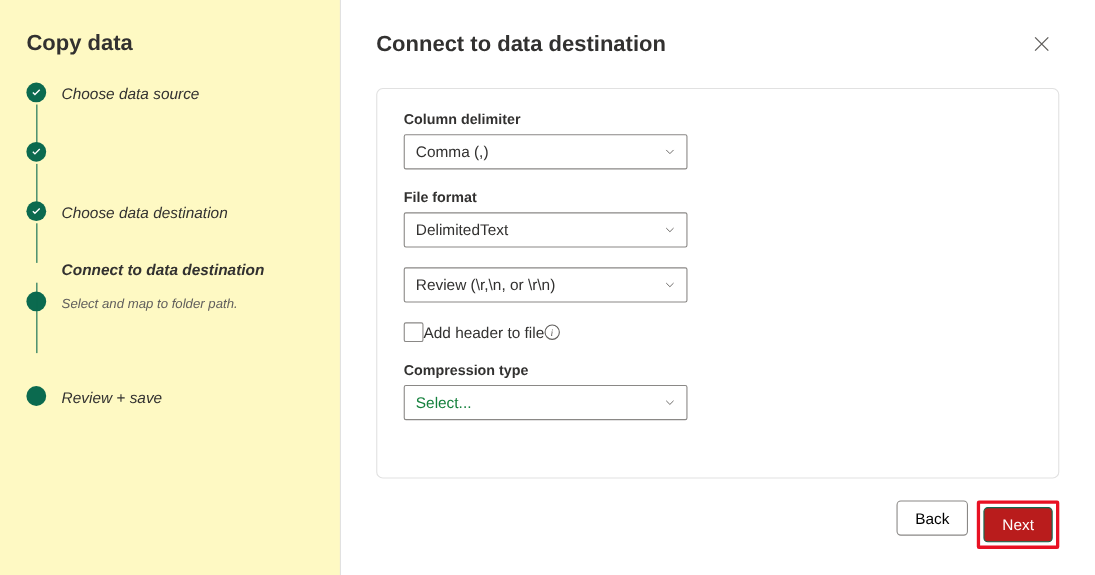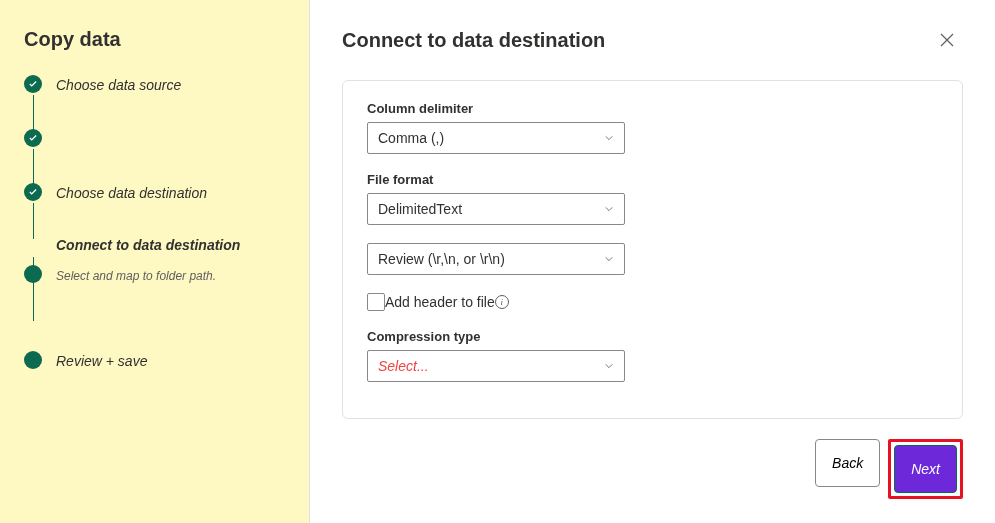--- a/index.html
+++ b/index.html
@@ -124,21 +124,21 @@
       border: 1px solid #8a8886;
       border-radius: 2px;
       background: #fff;
       display: flex;
       align-items: center;
       justify-content: space-between;
       padding: 0 10px;
       cursor: pointer;
       font-size: 14px;
     }
-    .select.placeholder { color: #ef4444; font-style: italic; }
+    .select.placeholder { color: #15803d; }
     .chevron {
       width: 10px;
       height: 10px;
     }
     .checkbox-row {
       display: flex;
       align-items: center;
       gap: 0;
       margin-bottom: 18px;
       margin-top: 4px;
@@ -167,31 +167,30 @@
       font-style: italic;
       font-family: serif;
     }
     .footer {
       display: flex;
       justify-content: flex-end;
       gap: 8px;
       padding-top: 20px;
     }
     .btn {
-      height: 48px;
+      height: 32px;
       padding: 0 16px;
       border-radius: 4px;
       font-size: 14px;
       cursor: pointer;
       border: 1px solid #8a8886;
       background: #fff;
-      font-style: italic;
     }
     .btn-primary {
-      background: #6d28d9;
+      background: #b91c1c;
       color: #fff;
       border: 1px solid #0b6a4f;
     }
     .next-highlight {
       border: 3px solid #e81123;
       padding: 3px;
       border-radius: 2px;
     }
   </style>
 </head>

